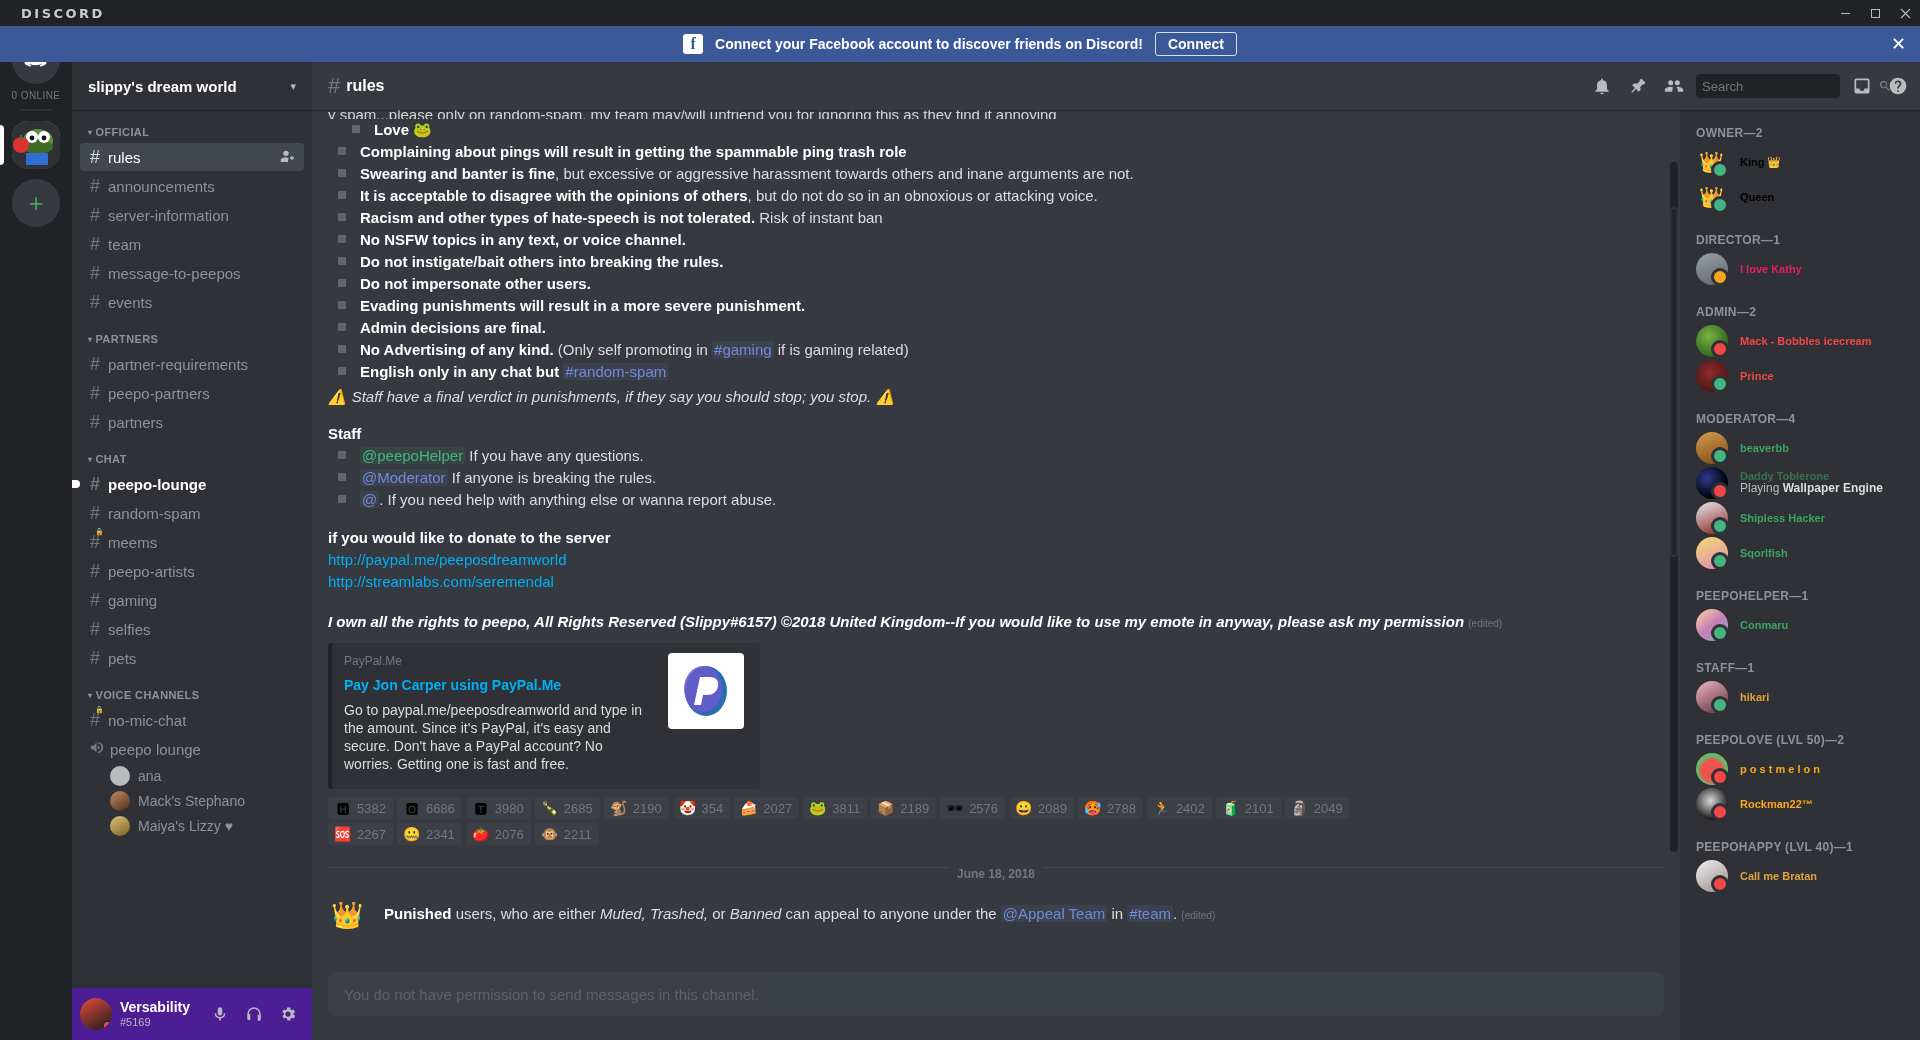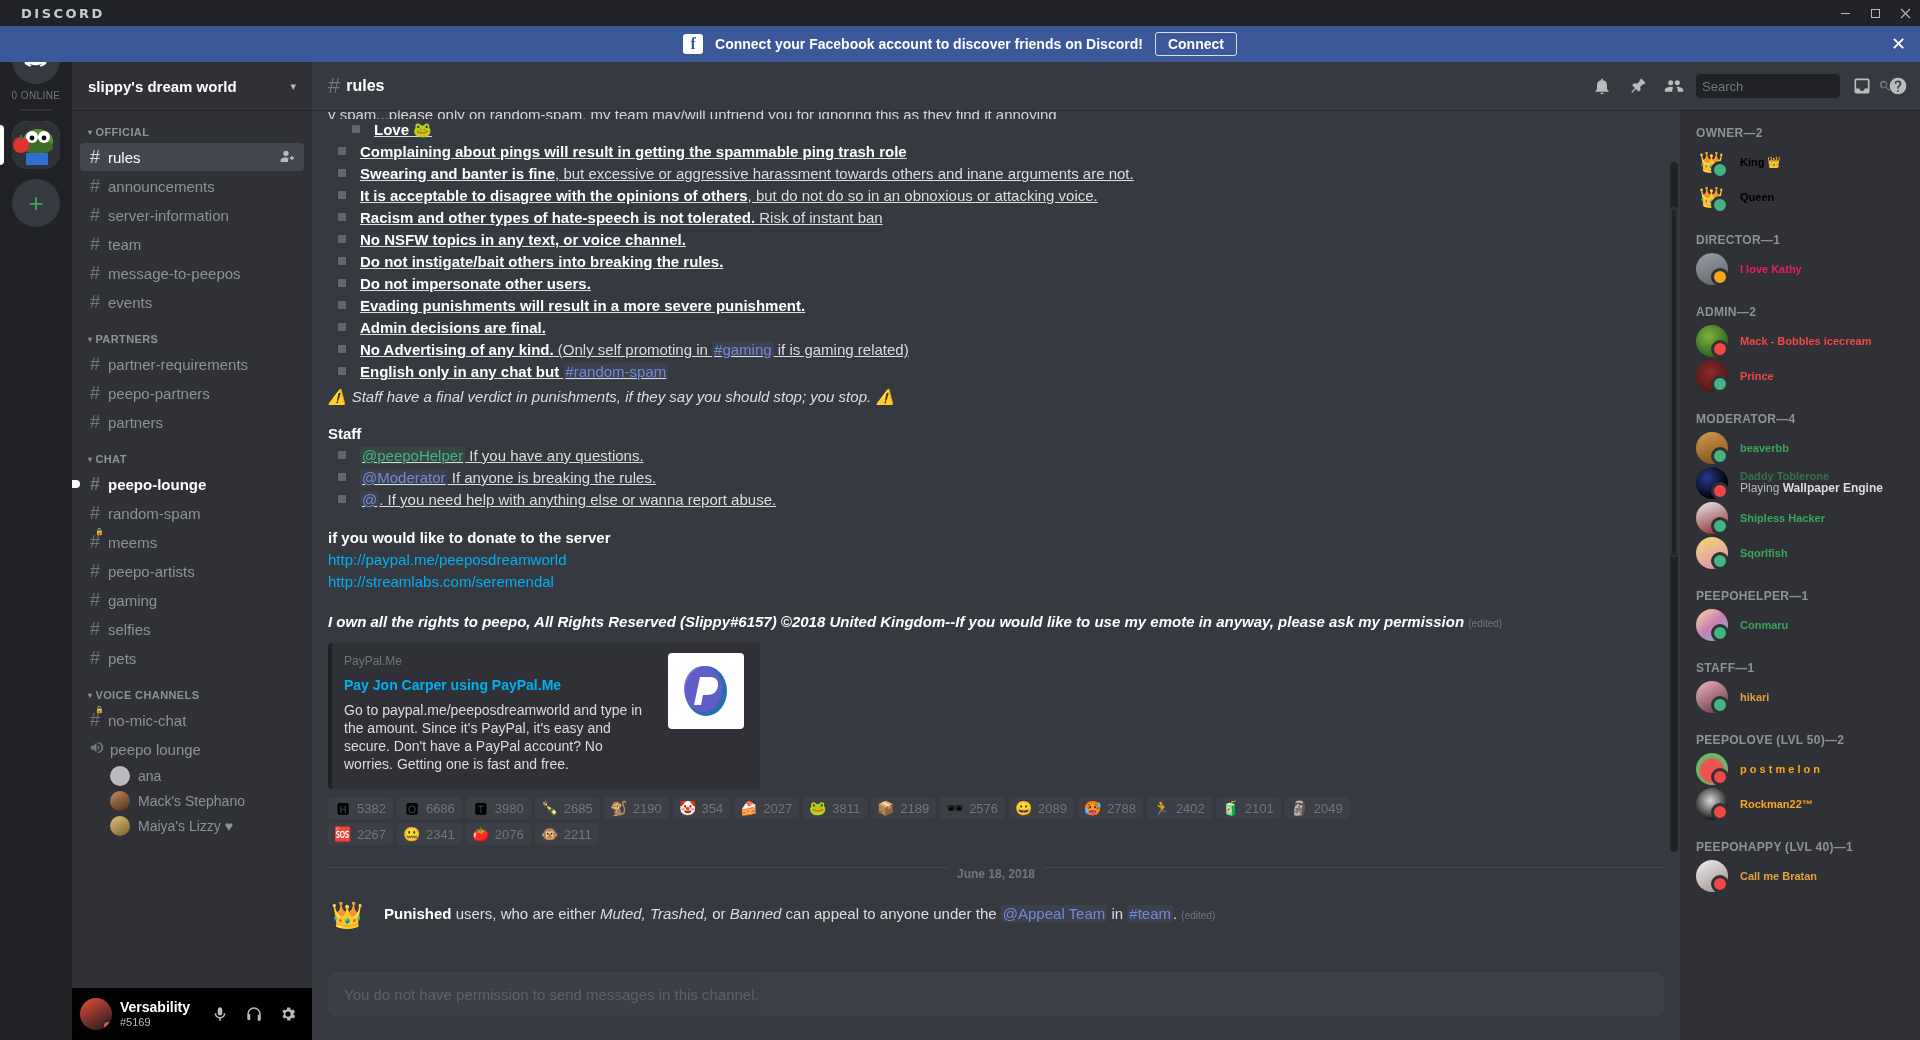--- a/index.html
+++ b/index.html
@@ -104,21 +104,21 @@
   }
   .vc .speaker { width: 16px; text-align: center; color: #72767d; font-size: 13px; }
   .voice-user {
     display: flex; align-items: center; gap: 8px;
     margin: 1px 8px 1px 30px; padding: 2px 8px; color: #8e9297; font-size: 14px; cursor: pointer;
   }
   .voice-av { width: 20px; height: 20px; border-radius: 50%; flex: 0 0 20px; }
 
   
   .userpanel {
-    height: 52px; flex: 0 0 52px; background: #000000;
+    height: 52px; flex: 0 0 52px; background: #4c1d95;
     display: flex; align-items: center; padding: 0 8px; gap: 8px;
   }
   .up-avatar { width: 32px; height: 32px; border-radius: 50%; position: relative; flex: 0 0 32px; overflow:hidden; background:#5865f2;}
   .up-status {
     position: absolute; right: -1px; bottom: -1px; width: 11px; height: 11px;
     border-radius: 50%; background: #f04747; border: 2px solid #292b2f;
   }
   .up-names { flex: 1; min-width: 0; line-height: 1.1; }
   .up-name { color: #fff; font-size: 14px; font-weight: 600; }
   .up-tag { color: #b9bbbe; font-size: 11px; }
@@ -168,21 +168,21 @@
   .scrollbar {
     position: absolute; right: 2px; top: 52px; width: 8px; height: 690px;
     background: #202225; border-radius: 4px;
   }
   .scrollthumb {
     position: absolute; left: 0; top: 45px; width: 8px; height: 350px;
     background: #202225; border-radius: 4px; border: 2px solid #2f3136;
     background-clip: padding-box;
   }
 
-  .rule-line { display: flex; align-items: baseline; color: #dcddde; font-size: 15px; line-height: 22px; text-decoration: underline; }
+  .rule-line { display: flex; align-items: baseline; color: #dcddde; font-size: 15px; line-height: 22px; }
   .bullet {
     flex: 0 0 auto; width: 8px; height: 8px; background: #72767d;
     border-radius: 1px; margin-right: 14px; margin-left: 10px; position: relative; top: -2px;
     opacity: .75;
   }
   .rule-line b { color: #fff; font-weight: 700; }
   .clipped-top { color: #dcddde; font-size: 15px; line-height: 10px; overflow: hidden; height: 9px; opacity:.95; }
   .mention {
     background: rgba(114,137,218,.1); color: #7289da; border-radius: 2px;
     padding: 0 2px; cursor: pointer;

